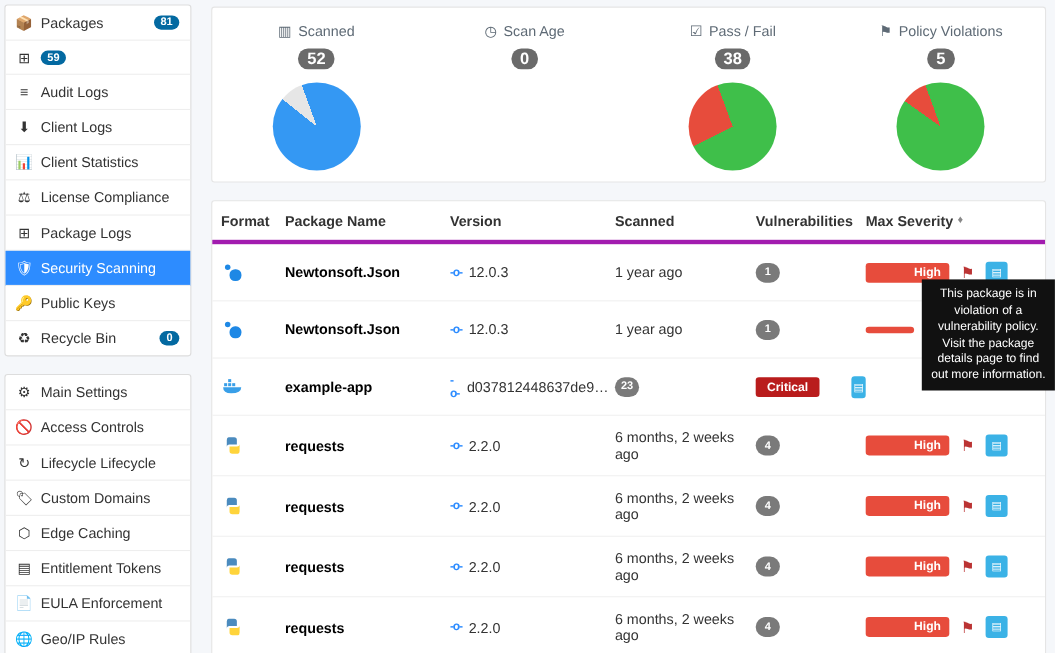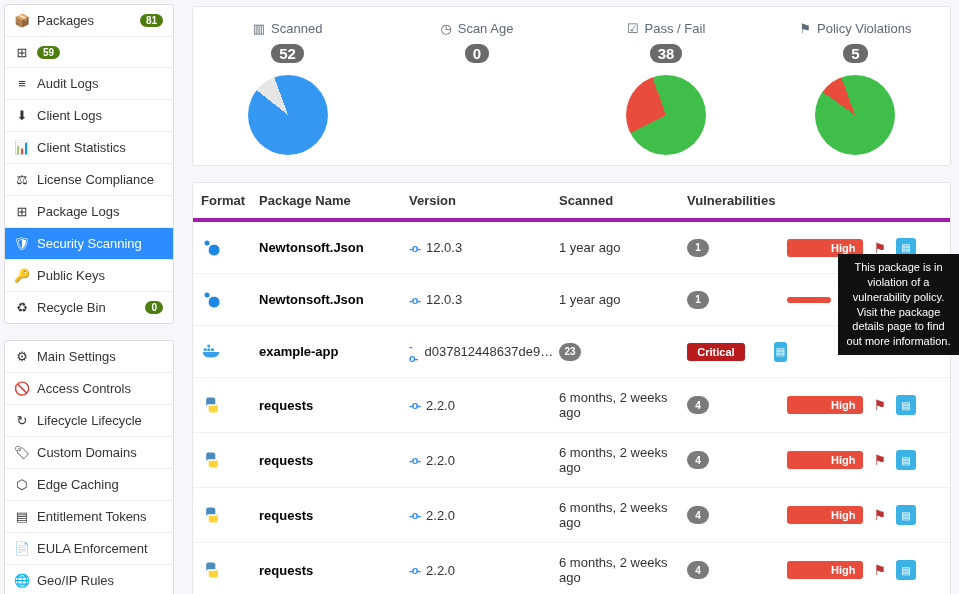--- a/index.html
+++ b/index.html
@@ -7,21 +7,21 @@
 
 .layout { display: flex; height: 100%; }
 
 .sidebar { width: 178px; flex-shrink: 0; padding: 4px 4px 0 4px; }
 .sidebar-block { background: #fff; border: 1px solid #ddd; border-radius: 3px; margin-bottom: 16px; }
 .sidebar-item { display: flex; align-items: center; padding: 8px 10px; border-bottom: 1px solid #eee; cursor: pointer; gap: 8px; }
 .sidebar-item:last-child { border-bottom: none; }
 .sidebar-item.active { background: #2d8cff; color: #fff; }
 .sidebar-item .icon { width: 14px; height: 14px; display: inline-flex; align-items: center; justify-content: center; flex-shrink: 0; font-size: 13px; }
 .sidebar-item .label { flex: 1; }
-.sidebar-item .badge { background: #4d7c0f; color: #fff; border-radius: 9px; font-size: 10px; padding: 1px 6px; font-weight: bold; }
+.sidebar-item .badge { background: #0369a1; color: #fff; border-radius: 9px; font-size: 10px; padding: 1px 6px; font-weight: bold; }
 
 .main { flex: 1; padding: 6px 8px 0 14px; overflow: hidden; }
 
 .cards { display: flex; background: #fff; border: 1px solid #e5e5e5; border-radius: 3px; padding: 14px 0 10px 0; margin-bottom: 16px; }
 .card { flex: 1; text-align: center; }
 .card-title { display: flex; align-items: center; justify-content: center; gap: 6px; color: #5e6a75; font-size: 13px; margin-bottom: 8px; }
 .count-badge { display: inline-block; background: #6a6a6a; color: #fff; border-radius: 9px; font-size: 15px; padding: 1px 8px; font-weight: bold; margin-bottom: 8px; }
 
 .pie { width: 80px; height: 80px; border-radius: 50%; margin: 4px auto 0 auto; }
 
@@ -169,20 +169,24 @@
       </div>
     </div>
 
     <div class="table">
       <div class="thead">
         <div class="th">Format</div>
         <div class="th">Package Name</div>
         <div class="th">Version</div>
         <div class="th">Scanned</div>
         <div class="th">Vulnerabilities</div>
+        <div class="th">
+            <span>Max Severity</span>
+            <span class="sort-icon">♦</span>
+          </div>
       </div>
       <div id="tbody">
           <div class="trow">
             <div class="fmt-icon fmt-nuget">
               <svg viewBox="0 0 24 24" width="20" height="20">
                 <circle cx="6" cy="6" r="3" fill="#1e88e5"></circle>
                 <rect x="8" y="8" width="13" height="13" rx="6" fill="#1e88e5"></rect>
               </svg>
             </div>
             <div class="pkgname">Newtonsoft.Json</div>

